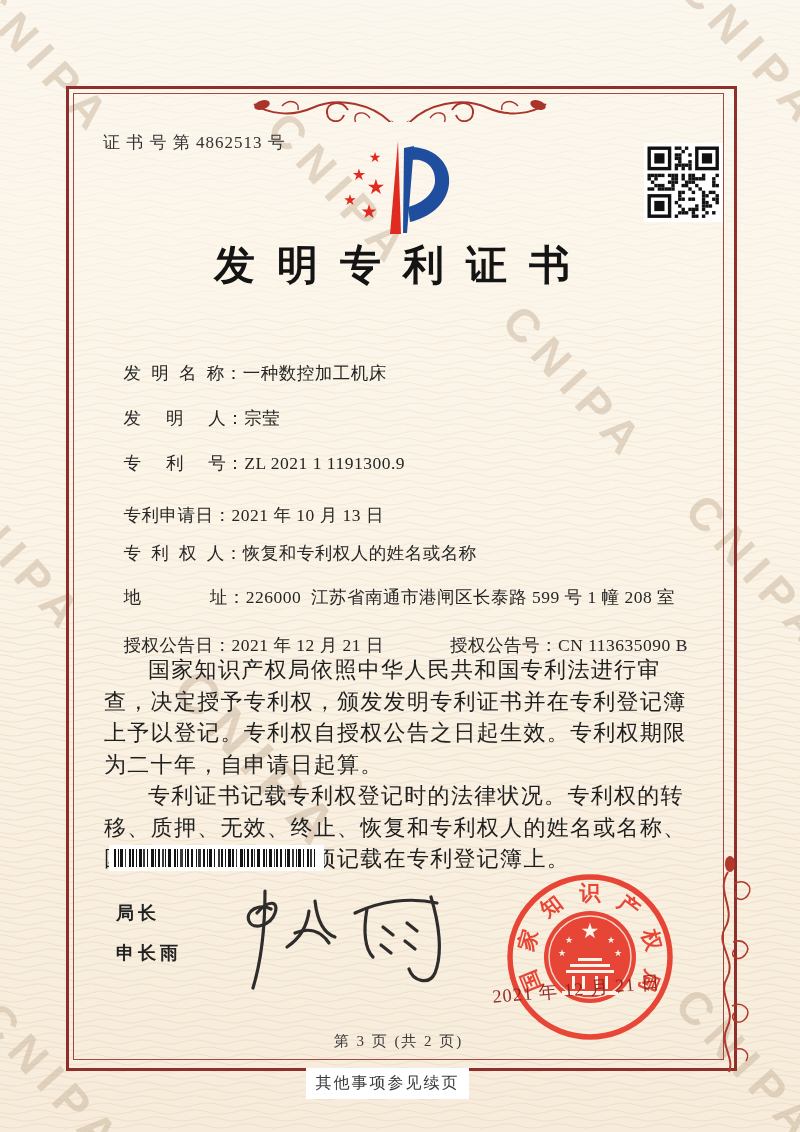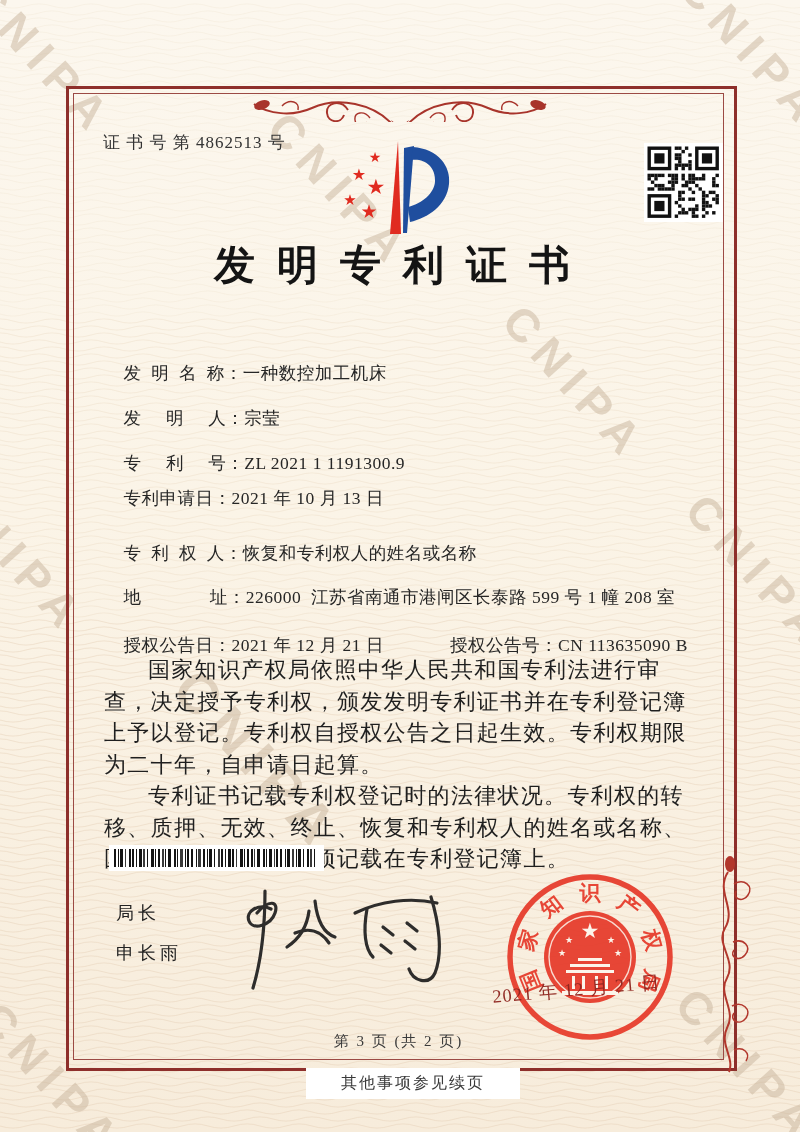--- a/index.html
+++ b/index.html
@@ -20,24 +20,24 @@
   .title{position:absolute;left:66px;top:238px;width:665px;z-index:4;text-align:center;
       font-size:41px;font-weight:700;letter-spacing:22px;padding-left:9px;
       box-sizing:border-box;color:#141414;}
   .frow{position:absolute;left:104px;z-index:4;font-size:17.5px;color:#262626;
       white-space:pre;letter-spacing:.5px;}
   .f-label{white-space:pre;}
   .body-text{position:absolute;left:104px;top:654px;width:596px;z-index:4;
       font-size:22px;line-height:31.5px;letter-spacing:1.3px;color:#1f1f1f;}
   .body-text p{margin:0;text-indent:2em;}
   .officer{position:absolute;z-index:4;font-family:"Liberation Sans","DejaVu Sans",sans-serif;
-      font-size:18px;letter-spacing:4px;color:#222;}
+      font-size:18px;letter-spacing:4px;color:#222;font-weight:bold;}
   .page-info{position:absolute;left:66px;top:1032px;width:665px;z-index:4;
       text-align:center;font-size:15px;letter-spacing:2px;color:#3a3a3a;}
-  .note-box{position:absolute;left:306px;top:1068px;width:214px;height:31px;z-index:4;
+  .note-box{position:absolute;left:306px;top:1068px;width:163px;height:31px;z-index:4;
       background:#ffffff;display:flex;align-items:center;justify-content:center;
       font-size:16px;letter-spacing:2px;color:#3a3a3a;}
   .seal-date{position:absolute;left:492px;top:976px;width:180px;z-index:6;
       font-size:18.5px;color:#8e241e;letter-spacing:1px;white-space:pre;
       transform:rotate(-5deg);opacity:.95;}
   svg{display:block;}
 </style>
 </head>
 <body>
 
@@ -390,21 +390,21 @@
 
   <div class="frow" style="top:385px">
     <span class="f-label">发     明     人：</span><span class="f-value">宗莹</span>
   </div>
   <div class="frow" style="top:340px">
     <span class="f-label">发  明  名  称：</span><span class="f-value">一种数控加工机床</span>
   </div>
   <div class="frow" style="top:430px">
     <span class="f-label">专     利     号：</span><span class="f-value">ZL 2021 1 1191300.9</span>
   </div>
-  <div class="frow" style="top:465px">
+  <div class="frow" style="top:482px">
     <span class="f-label">专利申请日：</span><span class="f-value">2021 年 10 月 13 日</span>
   </div>
   <div class="frow" style="top:520px">
     <span class="f-label">专  利  权  人：</span><span class="f-value">恢复和专利权人的姓名或名称</span>
   </div>
   <div class="frow" style="top:564px">
     <span class="f-label">地              址：</span><span class="f-value">226000  江苏省南通市港闸区长泰路 599 号 1 幢 208 室</span>
   </div>
   <div class="frow" style="top:612px">
     <span class="f-label">授权公告日：</span><span class="f-value">2021 年 12 月 21 日</span><span style="position:absolute;left:346px"><span class="f-label">授权公告号：</span><span class="f-value">CN 113635090 B</span></span>

